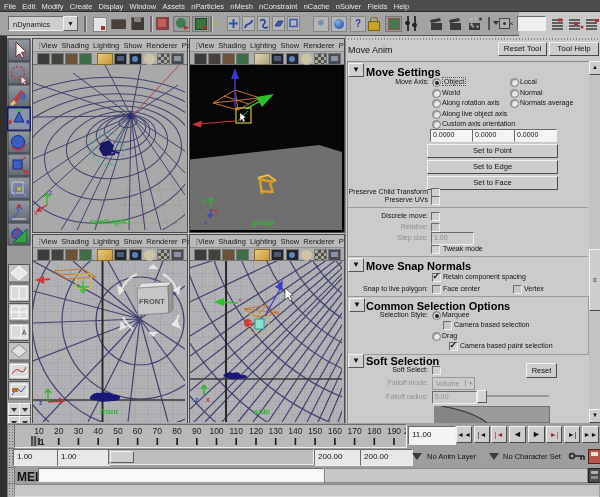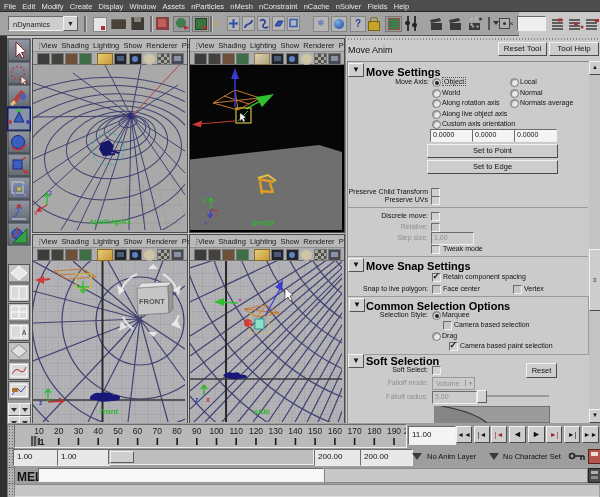--- a/index.html
+++ b/index.html
@@ -530,37 +530,38 @@
     <div class="pt" style="left:174px;top:42px;">Local</div>
 <div class="rd" style="left:164px;top:52.5px;"></div>
     <div class="pt" style="left:174px;top:52.5px;">Normal</div>
 <div class="rd" style="left:164px;top:63px;"></div>
     <div class="pt" style="left:174px;top:63px;">Normals average</div>
 <div class="abs fld" style="left:84px;top:93px;width:39px;height:10px;font-size:7px;padding:1px 0 0 2px;">0.0000</div>
 <div class="abs fld" style="left:126px;top:93px;width:39px;height:10px;font-size:7px;padding:1px 0 0 2px;">0.0000</div>
 <div class="abs fld" style="left:168px;top:93px;width:39px;height:10px;font-size:7px;padding:1px 0 0 2px;">0.0000</div>
 <div class="abs btn" style="left:81px;top:124px;width:129px;height:12px;font-size:7.5px;line-height:12px;">Set to Edge</div>
 <div class="abs btn" style="left:81px;top:108px;width:129px;height:12px;font-size:7.5px;line-height:12px;">Set to Point</div>
+<div class="abs btn" style="left:81px;top:140px;width:129px;height:12px;font-size:7.5px;line-height:12px;">Set to Face</div>
 <div class="pt" style="left:0px;top:152px;width:82px;text-align:right;">Preserve Child Transform</div>
     <div class="cb" style="left:85px;top:152px;"></div>
 <div class="pt" style="left:0px;top:160px;width:82px;text-align:right;">Preserve UVs</div>
     <div class="cb" style="left:85px;top:160px;"></div>
 <div class="abs" style="left:2px;top:171px;width:240px;height:1px;background:#9a9a9a;"></div>
 <div class="pt" style="left:0px;top:176px;width:82px;text-align:right;">Discrete move:</div>
     <div class="cb" style="left:85px;top:176px;"></div>
 <div class="gt" style="left:0px;top:187px;width:82px;text-align:right;">Relative:</div>
     <div class="cb" style="left:85px;top:187px;background:#c6c6c6;"></div>
 <div class="gt" style="left:0px;top:198px;width:82px;text-align:right;">Step size:</div>
     <div class="abs fld" style="left:85px;top:196px;width:39px;height:10px;font-size:7px;padding:1px 0 0 2px;color:#909090;background:#cbcbcb;">1.00</div>
 <div class="cb" style="left:85px;top:209px;"></div>
     <div class="pt" style="left:97px;top:209px;">Tweak mode</div>
 
 <div class="abs" style="left:2px;top:220px;width:240px;height:1px;background:#9a9a9a;"></div>
 <div class="abs secbtn" style="left:2px;top:222px;">▼</div>
-<div class="hd" style="left:20px;top:224px;">Move Snap Settings</div>
+<div class="hd" style="left:20px;top:224px;">Move Snap Normals</div>
 <div class="cb" style="left:86px;top:237px;">
       <span class="ck">✓</span>
     </div>
     <div class="pt" style="left:97px;top:237px;">Retain component spacing</div>
 <div class="pt" style="left:0px;top:249px;width:82px;text-align:right;">Snap to live polygon:</div>
     <div class="cb" style="left:86px;top:249px;background:#c6c6c6;"></div>
     <div class="pt" style="left:97px;top:249px;">Face center</div>
 <div class="cb" style="left:167px;top:249px;background:#c6c6c6;"></div>
     <div class="pt" style="left:178px;top:249px;">Vertex</div>
 

